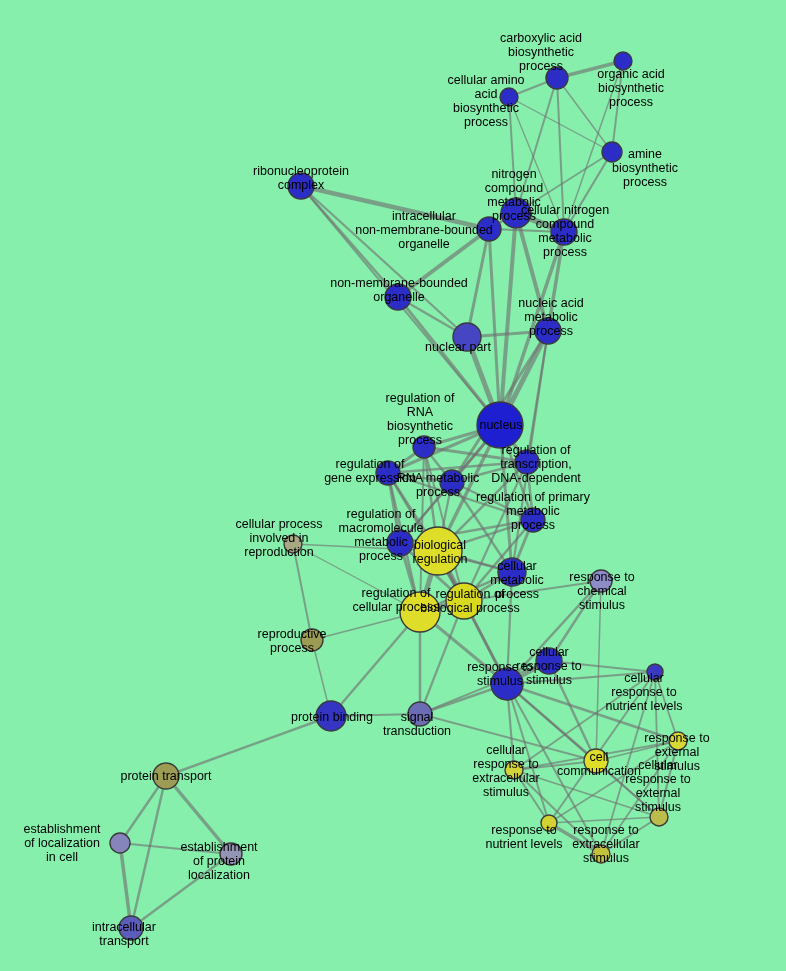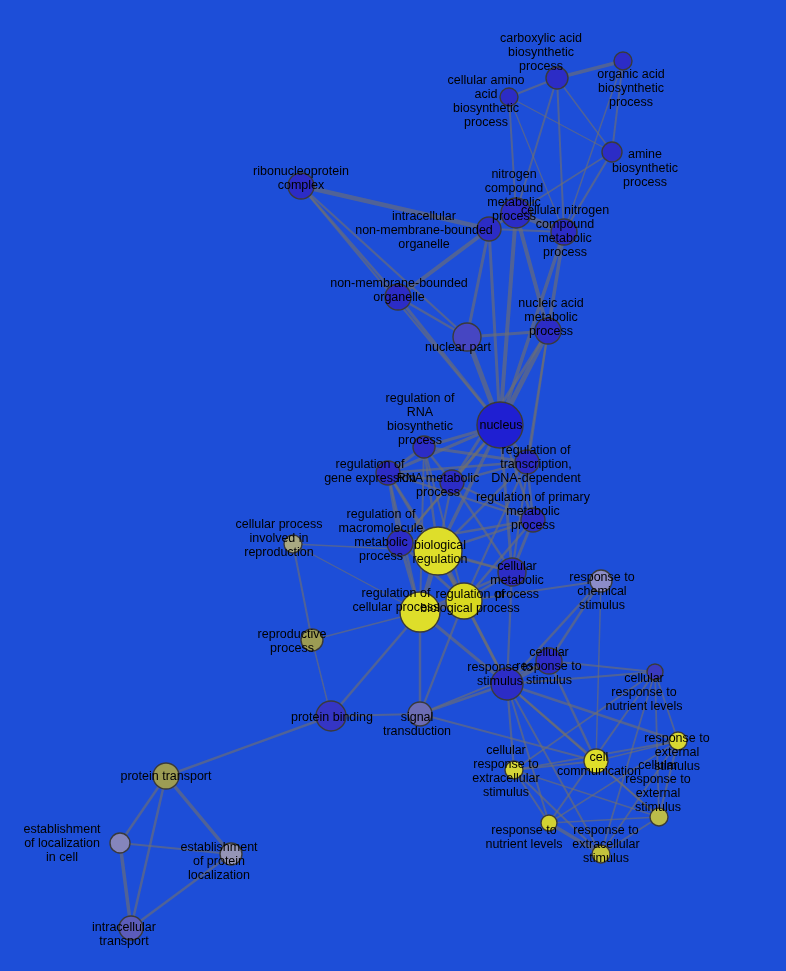--- a/index.html
+++ b/index.html
@@ -1,19 +1,19 @@
 <!DOCTYPE html>
 <html><head>
 <meta charset="utf-8">
 <style>
   html,body{margin:0;padding:0;background:#ffffff;}
   .stage{
     position:relative;
     width:786px;height:971px;
-    background:#1d4ed8;
+    background:#86efac;
     overflow:hidden;
     font-family:"Liberation Sans", sans-serif;
   }
   svg{display:block;}
   text{
     font-family:"Liberation Sans", sans-serif;
     font-size:12.5px;
     fill:#000000;
   }
 </style>

